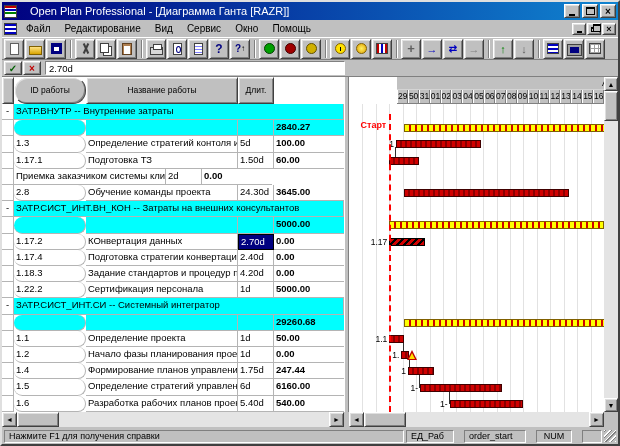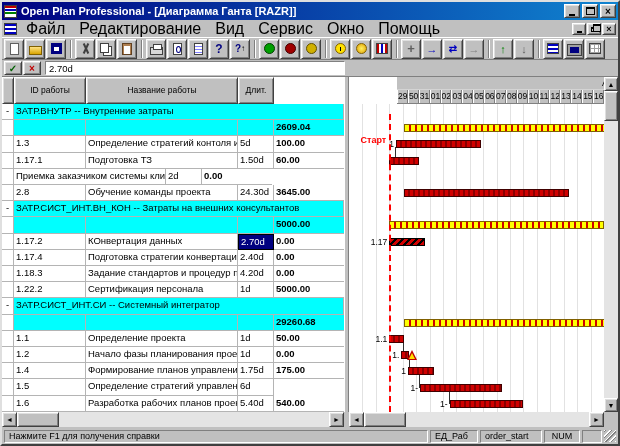--- a/index.html
+++ b/index.html
@@ -6,33 +6,33 @@
   html,body { width:620px; height:446px; overflow:hidden; background:#008080; }
   #win { position:absolute; inset:0; background:#c0c0c0; border:2px solid; border-color:#dfdfdf #404040 #404040 #dfdfdf; }
 
   .b3d { background:#c0c0c0; border:1px solid; border-color:#ffffff #404040 #404040 #ffffff; box-shadow:inset 1px 1px 0 #dfdfdf, inset -1px -1px 0 #808080; }
   .sunk { border:1px solid; border-color:#808080 #ffffff #ffffff #808080; }
 
   
   .titlebar { position:absolute; left:0; top:0; right:0; height:18px; background:linear-gradient(90deg,#000080,#1084d0); display:flex; align-items:center; padding:0 2px; }
   .app-ico { width:13px; height:13px; background:#fff; border:1px solid #404040;
     background-image:repeating-linear-gradient(180deg,#c00000 0 2px,#fff 2px 3px,#0000c0 3px 5px,#fff 5px 6px,#008000 6px 8px,#fff 8px 11px); }
-  .title-text { color:#fff; font-size:11px; font-weight:bold; margin-left:4px; flex:1; white-space:nowrap; overflow:hidden; }
+  .title-text { color:#fff; font-size:11px; font-weight:normal; margin-left:13px; flex:1; white-space:nowrap; overflow:hidden; }
   .winbtn { width:16px; height:14px; display:flex; align-items:center; justify-content:center; margin-left:2px; font-size:10px; font-weight:bold; color:#000; }
   .m-ico { width:6px; height:2px; background:#000; margin-top:7px; }
   .mx-ico { width:9px; height:8px; border:1px solid #000; border-top-width:2px; }
   .r-ico { width:6px; height:5px; border:1px solid #000; border-top-width:2px; background:#c0c0c0; position:relative; margin-top:2px; }
   .r-ico::before { content:''; position:absolute; left:1px; top:-5px; width:6px; height:5px; border:1px solid #000; border-top-width:2px; background:#c0c0c0; }
 
   
   .menubar { position:absolute; left:0; top:18px; right:0; height:17px; display:flex; align-items:center; padding:0 2px; }
   .child-ico { width:13px; height:12px; background:#fff; border:1px solid #404040;
     background-image:repeating-linear-gradient(180deg,#0000c0 0 2px,#fff 2px 4px); margin-right:2px; }
   .menu-items { display:flex; flex:1; }
-  .menu-item { font-size:16px; padding:19px 7px; color:#000; }
+  .menu-item { font-size:10px; padding:19px 7px; color:#000; }
   .mdi-btns { display:flex; }
   .mdi-btn { width:14px; height:12px; display:flex; align-items:center; justify-content:center; margin-left:1px; font-size:9px; font-weight:bold; }
 
   
   .toolbarrow { position:absolute; left:0; top:35px; right:0; height:23px; border-top:1px solid #fff; border-bottom:1px solid #808080; display:flex; align-items:center; padding-left:2px; }
   .tbtn { width:20px; height:20px; flex:none; display:flex; align-items:center; justify-content:center; margin-right:1px; }
   .tb-sep { width:2px; height:18px; flex:none; border-left:1px solid #808080; border-right:1px solid #fff; margin:0 3px; }
   .tbicon { width:13px; height:13px; display:flex; align-items:center; justify-content:center; position:relative; font-size:11px; }
   .icon-new { width:9px; height:12px; background:#fff; border:1px solid #606060; }
   .icon-open { width:13px; height:9px; background:linear-gradient(#ffe284,#d8a400); border:1px solid #806000; margin-top:3px; }
@@ -72,21 +72,21 @@
   .editbar { position:absolute; left:0; top:58px; right:0; height:17px; display:flex; align-items:center; padding:0 2px; border-bottom:1px solid #808080; }
   .ebtn { width:18px; height:14px; display:flex; align-items:center; justify-content:center; font-size:10px; font-weight:bold; margin-right:1px; }
   .ebtn .ok { color:#006000; } .ebtn .cancel { color:#c00000; }
   .evalue { margin-left:3px; width:300px; height:14px; background:#fff; font-size:9.5px; display:flex; align-items:center; padding:0 3px; }
 
   
   .main { position:absolute; left:0; top:75px; right:0; bottom:32px; }
   .table-pane { position:absolute; left:0; top:0; width:342px; bottom:0; background:#fff; overflow:hidden; }
   .theader { height:27px; display:flex; }
   .hcell { flex:none; font-size:8.5px; line-height:1.1; display:flex; align-items:center; justify-content:center; text-align:center; overflow:hidden; }
-  .c0 { width:12px; } .c1 { width:72px; } .c2 { width:152px; } .c3 { width:36px; } .c4 { width:70px; }
+  .c0 { width:12px; } .c1 { width:72px;border-radius:13px; } .c2 { width:152px; } .c3 { width:36px; } .c4 { width:70px; }
   .cwide { width:330px; }
   .table-body { position:absolute; left:0; top:27px; right:0; bottom:0; background:#fff; overflow:hidden; }
   .trow { display:flex; height:calc(100% / 19); }
   .cell { flex:none; font-size:9.5px; padding:1px 2px; white-space:nowrap; overflow:hidden; border-right:1px solid #b4b4b4; border-bottom:1px solid #b4b4b4; color:#000; }
   .cell.c0 { text-align:center; padding:1px 0; }
   .cell.c4 { font-weight:bold; border-right:none; }
   .cy { background:#00ffff; }
   .selcell { background:#000080; color:#fff; border:1px solid #000; }
   .splitter { position:absolute; left:342px; top:0; width:5px; bottom:0; background:#c0c0c0; border-left:1px solid #fff; border-right:1px solid #808080; }
 
@@ -120,21 +120,21 @@
   .vscroll { position:absolute; right:0; top:75px; bottom:32px; width:14px; background:#e4e4e4; display:flex; flex-direction:column; }
   .vsarrow { width:14px; height:14px; flex:none; font-size:7px; display:flex; align-items:center; justify-content:center; }
   .vsthumb { width:14px; height:30px; flex:none; }
   .vspacer { flex:1; }
   .arr-l::before { content:'\25C4'; } .arr-r::before { content:'\25BA'; } .arr-u::before { content:'\25B2'; } .arr-d::before { content:'\25BC'; }
 
   
   .statusbar { position:absolute; left:0; right:0; bottom:0; height:16px; display:flex; align-items:center; padding:0 2px; gap:2px; }
   .spanel { height:13px; font-size:9px; display:flex; align-items:center; padding:0 4px; white-space:nowrap; overflow:hidden; }
   .help-panel { flex:1; }
-  .status-panels { display:flex; gap:2px; }
+  .status-panels { display:flex; gap:10px; }
   .status-panels .spanel:nth-child(1) { width:48px; }
   .status-panels .spanel:nth-child(2) { width:62px; }
   .status-panels .spanel:nth-child(3) { width:36px; justify-content:center; }
   .status-panels .spanel:nth-child(4) { width:20px; }
   .grip { width:12px; height:12px; background:repeating-linear-gradient(135deg,#fff 0 1px,#808080 1px 2px,transparent 2px 4px); }
 </style>
 </head>
 <body>
 
 <div id="win">
@@ -285,21 +285,21 @@
       <div class="table-body">
           <div class="trow">
             <div class="cell c0">-</div>
             <div class="cell cwide cy">ЗАТР.ВНУТР -- Внутренние затраты</div>
           </div>
           <div class="trow">
             <div class="cell c0"></div>
             <div class="cell c1 cy"></div>
             <div class="cell c2 cy"></div>
             <div class="cell c3 cy"></div>
-            <div class="cell c4 cy">2609.04</div>
+            <div class="cell c4 cy">2840.27</div>
           </div>
           <div class="trow">
             <div class="cell c0"></div>
             <div class="cell c1">1.3</div>
             <div class="cell c2">Определение стратегий контоля и отч</div>
             <div class="cell c3">5d</div>
             <div class="cell c4">100.00</div>
           </div>
           <div class="trow">
             <div class="cell c0"></div>
@@ -383,27 +383,28 @@
             <div class="cell c1">1.2</div>
             <div class="cell c2">Начало фазы планирования проекта</div>
             <div class="cell c3">1d</div>
             <div class="cell c4">0.00</div>
           </div>
           <div class="trow">
             <div class="cell c0"></div>
             <div class="cell c1">1.4</div>
             <div class="cell c2">Формирование планов управления</div>
             <div class="cell c3">1.75d</div>
-            <div class="cell c4">175.00</div>
+            <div class="cell c4">247.44</div>
           </div>
           <div class="trow">
             <div class="cell c0"></div>
             <div class="cell c1">1.5</div>
             <div class="cell c2">Определение стратегий управления и</div>
             <div class="cell c3">6d</div>
+            <div class="cell c4">6160.00</div>
           </div>
           <div class="trow">
             <div class="cell c0"></div>
             <div class="cell c1">1.6</div>
             <div class="cell c2">Разработка рабочих планов проекта</div>
             <div class="cell c3">5.40d</div>
             <div class="cell c4">540.00</div>
           </div>
         </div>
     </div>
@@ -448,21 +449,21 @@
           <div class="gline" style="left: 134.21px;"></div>
           <div class="gline" style="left: 147.63px;"></div>
           <div class="gline" style="left: 161.05px;"></div>
           <div class="gline" style="left: 174.47px;"></div>
           <div class="gline" style="left: 187.89px;"></div>
           <div class="gline" style="left: 201.32px;"></div>
           <div class="gline" style="left: 214.74px;"></div>
           <div class="gline" style="left: 228.16px;"></div>
           <div class="gline" style="left: 241.58px;"></div>
           <div class="startline" style="left: 40.26px;"></div>
-          <div class="startlabel" style="right: 217.74px; top: 31px;">Старт</div>
+          <div class="startlabel" style="right: 217.74px; top: 16px;">Старт</div>
           <div class="glink" style="left: 46.3px; top: 43.42px; height: 13.21px;"></div>
           <div class="glink" style="left: 54.36px; top: 237.95px; height: 13.21px;"></div>
           <div class="glink" style="left: 60.39px; top: 254.16px; height: 13.21px;"></div>
           <div class="glink" style="left: 70.46px; top: 270.37px; height: 13.21px;"></div>
           <div class="glink" style="left: 99.99px; top: 286.58px; height: 13.21px;"></div>
           <div class="bar summary" style="left: 55.03px; width: 201.32px; top: 20.21px;"></div>
           <div class="bar task" style="left: 46.97px; width: 84.55px; top: 36.42px;"></div>
           <div class="bar-label" style="right: 210.03px; top: 35.42px;">1</div>
           <div class="bar task" style="left: 40.26px; width: 29.53px; top: 52.63px;"></div>
           <div class="bar task" style="left: 55.03px; width: 165.08px; top: 85.05px;"></div>

